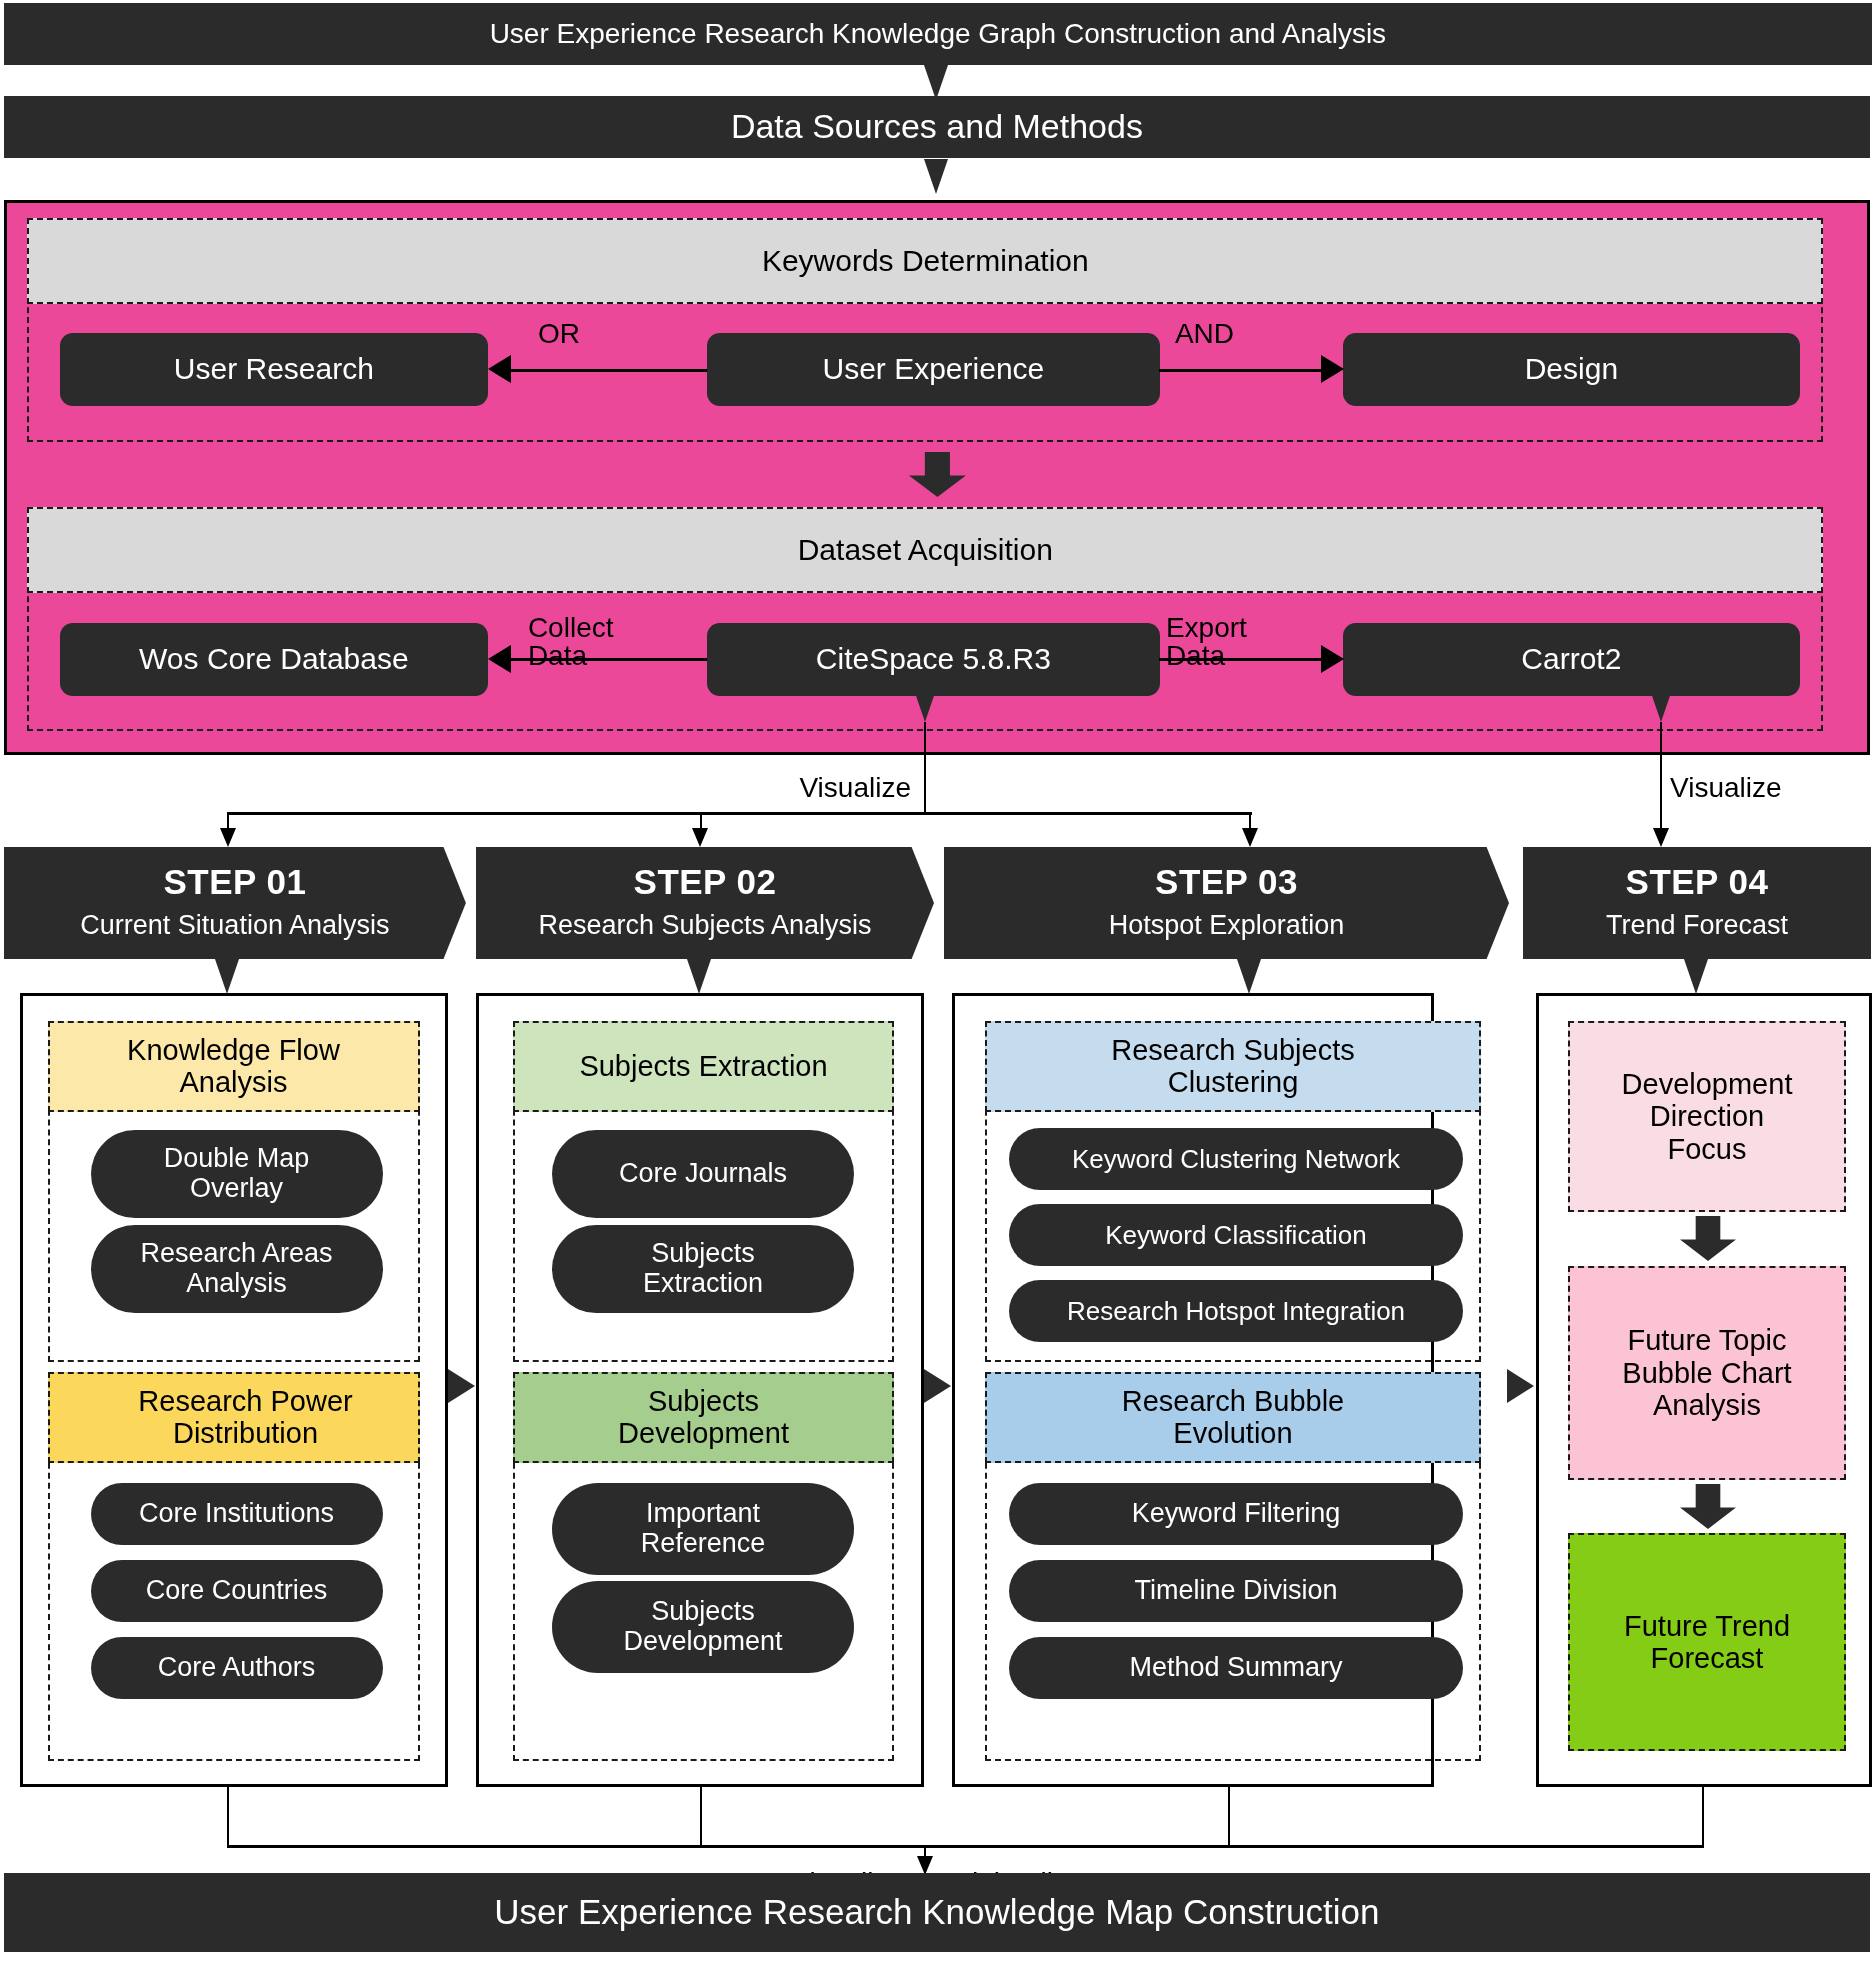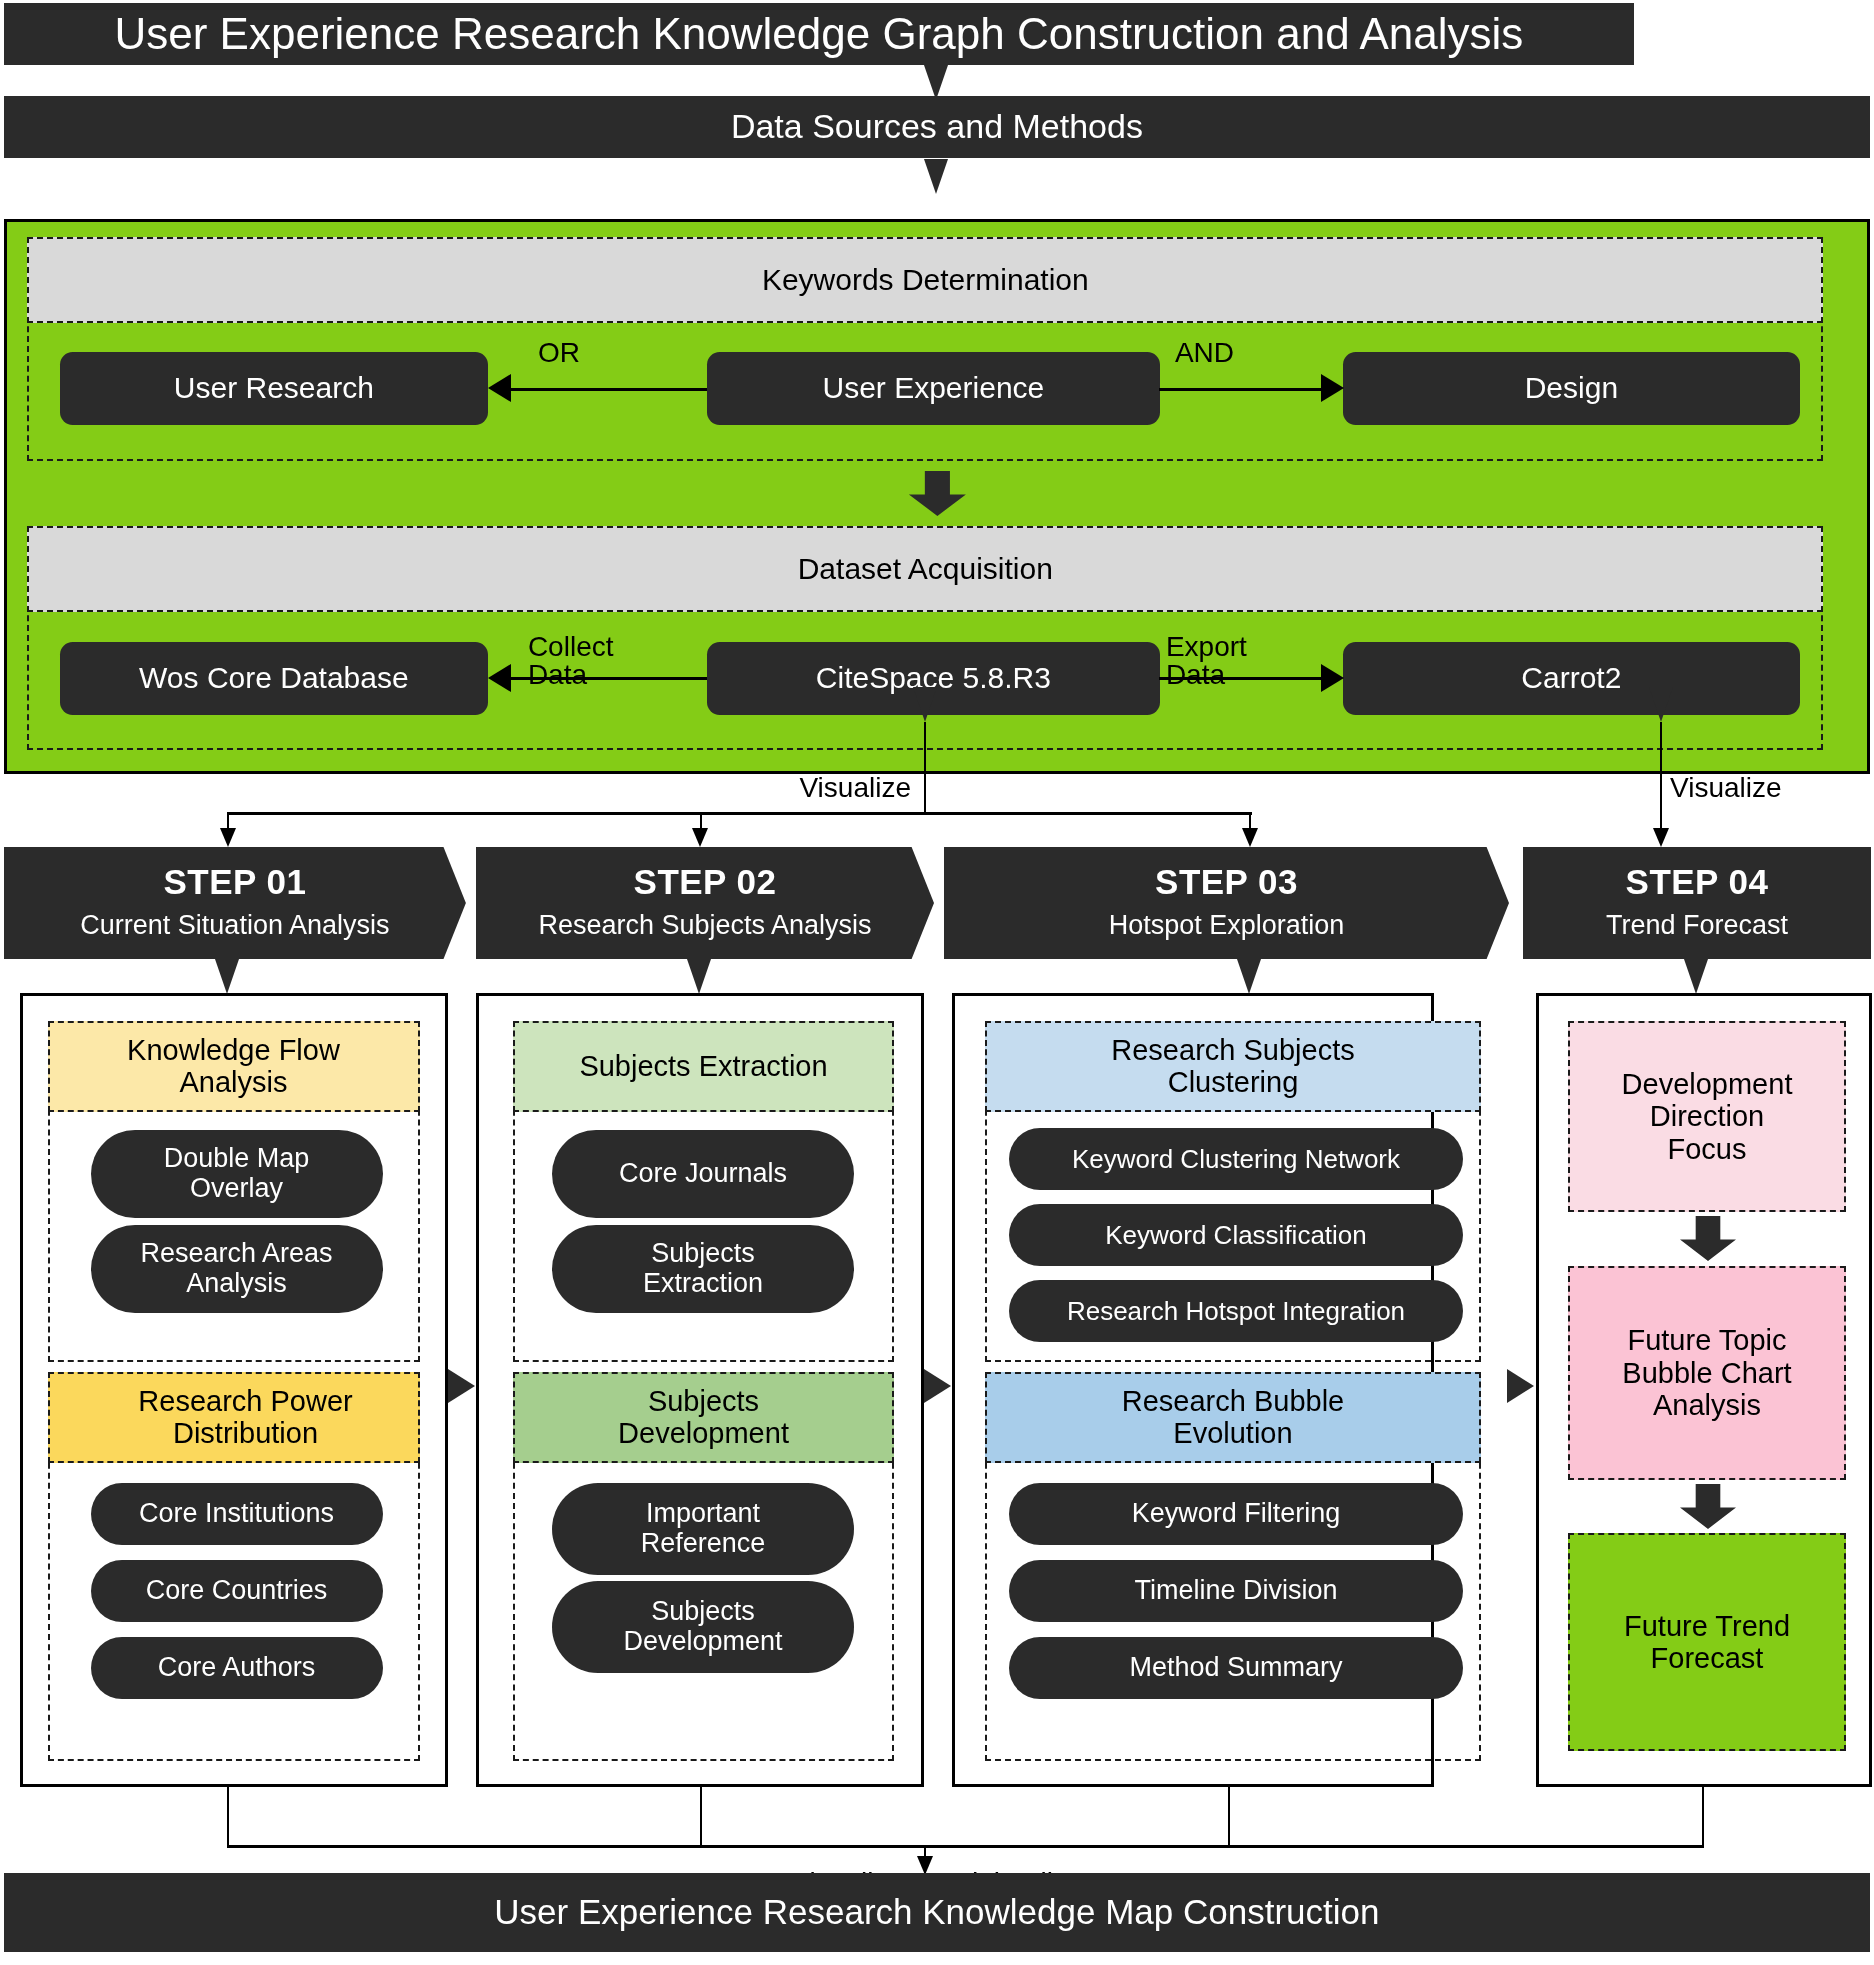--- a/index.html
+++ b/index.html
@@ -18,29 +18,29 @@
     background: #2b2b2b;
     color: #ffffff;
     display: flex;
     align-items: center;
     justify-content: center;
     text-align: center;
     line-height: 1.05;
   }
 
   
-  #title-top   { left: 3.9px;  top: 2.9px;   width: 1630px; height: 62px; font-size: 44px; }
+  #title-top   { left: 3.9px;  top: 2.9px;   width: 1868px; height: 62px; font-size: 28px; }
   #title-sub   { left: 3.9px;  top: 96px; width: 1866px; height: 62px; font-size: 34px; }
   #title-foot  { left: 3.9px;  top: 1873px; width: 1866px; height: 79px; font-size: 35px; }
 
   
   #ds-frame {
     position: absolute; left: 3.9px; top: 200px;
     width: 1866px; height: 555px;
-    border: 3.4px solid #000; background: #84cc16; margin-top: 19px;
+    border: 3.4px solid #000; background: #ec4899;
   }
   .dashed-group {
     position: absolute; border: 2.9px dashed #1a1a1a; background: transparent;
   }
   .section-head {
     position: absolute;
     background: #d9d9d9;
     border: 2.9px dashed #1a1a1a;
     display: flex; align-items: center; justify-content: center;
     font-size: 30px; color: #000;

